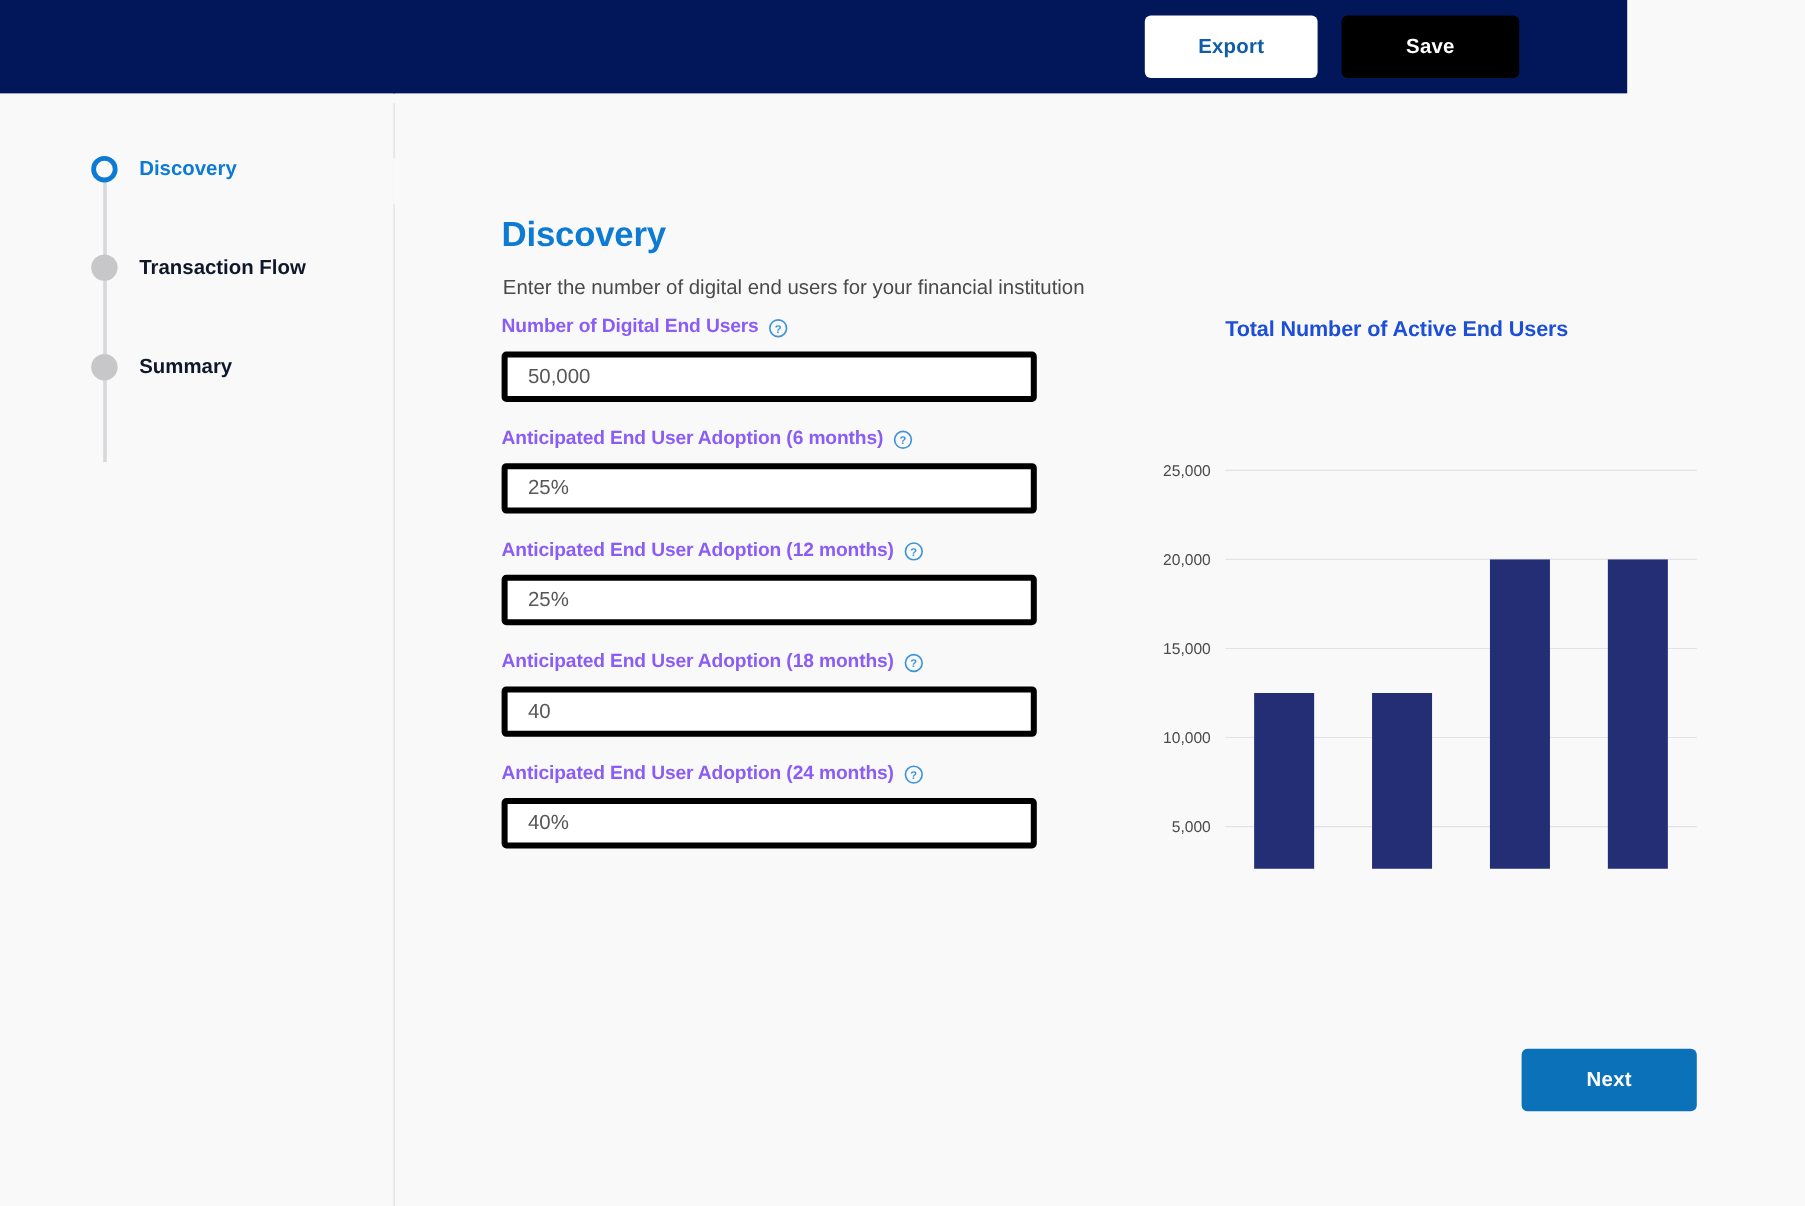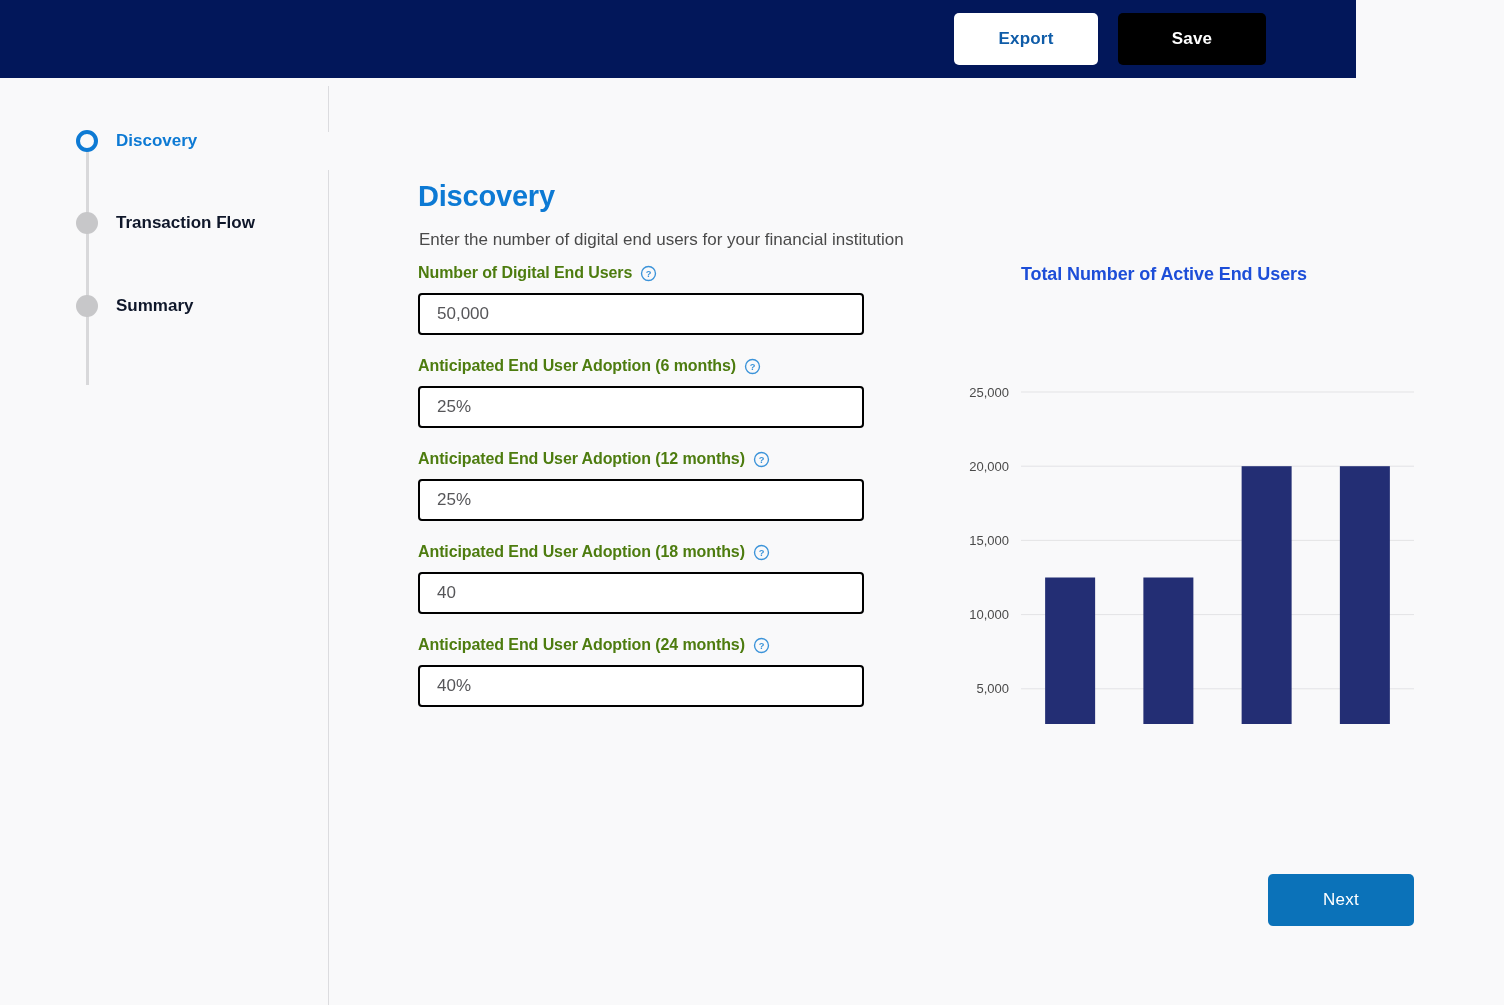--- a/index.html
+++ b/index.html
@@ -165,37 +165,37 @@
   .field-label-row {
     display: flex;
     align-items: center;
     gap: 8px;
     margin-bottom: 11px;
   }
 
   .field-label {
     font-size: 16px;
     font-weight: bold;
-    color: #4d7c0f;
+    color: #8b5cf6;
     letter-spacing: -0.1px;
   }
 
   .help-icon {
     width: 17px;
     height: 17px;
     flex: 0 0 auto;
     cursor: pointer;
     display: block;
   }
 
   .field-input {
     width: 446px;
     height: 42px;
     background: #ffffff;
-    border: 2px solid #000000;
+    border: 5px solid #000000;
     border-radius: 4px;
     padding: 0 17px;
     font-size: 17px;
     color: #565659;
     font-family: "Liberation Sans", sans-serif;
     outline: none;
   }
   .field-input::placeholder { color: #a8a8ab; }
 
   
@@ -242,21 +242,21 @@
   #next-button {
     position: absolute;
     left: 939px;
     top: 796px;
     width: 146px;
     height: 52px;
     background: #0b72b9;
     color: #ffffff;
     border-radius: 5px;
     font-size: 17px;
-    font-weight: normal;
+    font-weight: bold;
   }
 </style>
 </head>
 <body>
 
 <div id="topbar">
   <button class="btn" id="export-button">Export</button>
   <button class="btn" id="save-button">Save</button>
 </div>
 

